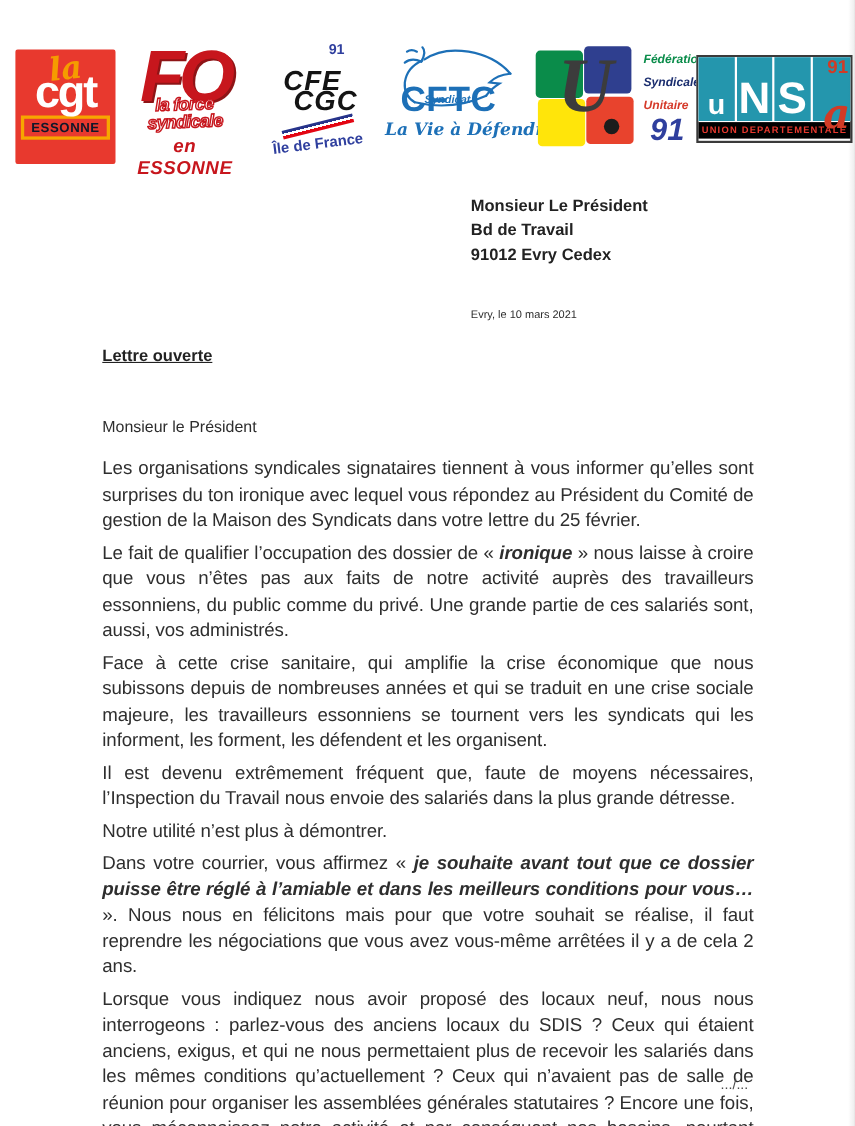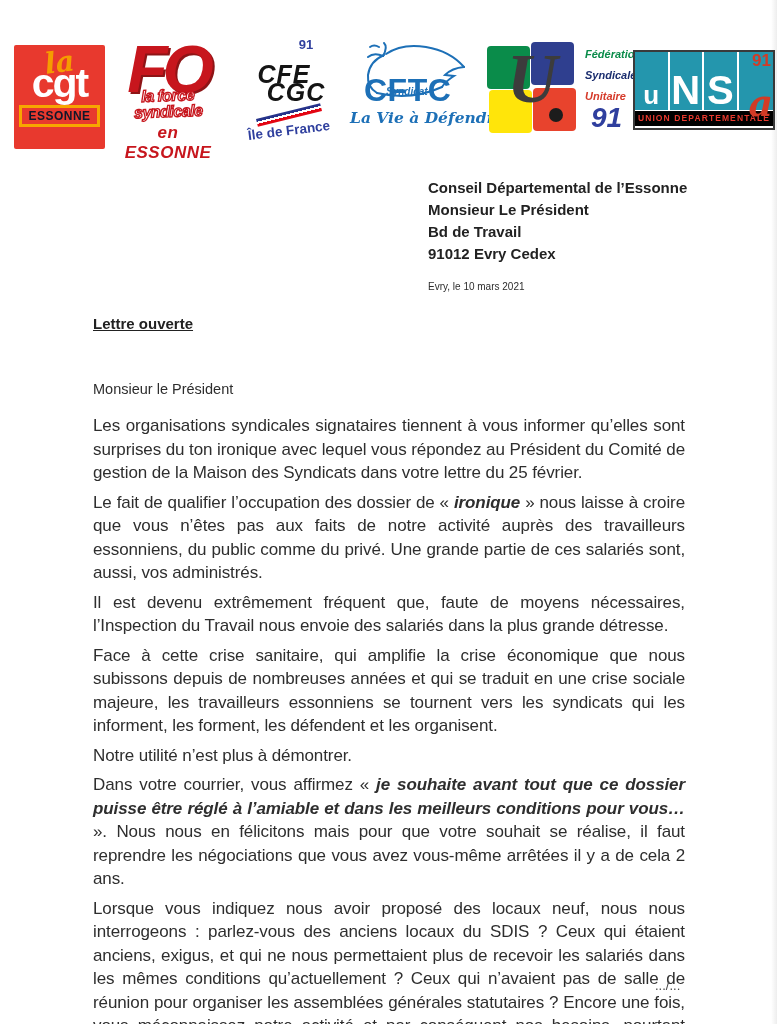--- a/index.html
+++ b/index.html
@@ -188,37 +188,36 @@
         <div class="unsa-cell c-s">S</div>
         <div class="unsa-cell c-dept">91</div>
         <div class="unsa-a">a</div>
       </div>
       <div class="unsa-banner">UNION DEPARTEMENTALE</div>
     </div>
 
   </div>
 
   <div class="recipient">
-    <div>Conseil Départemental de l’Essonne</div>
     <div>Monsieur Le Président</div>
     <div>Bd de Travail</div>
     <div>91012 Evry Cedex</div>
   </div>
 
   <div class="dateline">Evry, le 10 mars 2021</div>
 
   <div class="subject">Lettre ouverte</div>
 
   <div class="salutation">Monsieur le Président</div>
 
   <div class="body-text">
     <p class="para"><span>Les organisations syndicales signataires tiennent à vous informer qu’elles sont surprises du ton ironique avec lequel vous répondez au Président du Comité de gestion de la Maison des Syndicats dans votre lettre du 25 février.</span></p>
     <p class="para"><span>Le fait de qualifier l’occupation des dossier de « </span><span class="seg-bi">ironique</span><span> » nous laisse à croire que vous n’êtes pas aux faits de notre activité auprès des travailleurs essonniens, du public comme du privé. Une grande partie de ces salariés sont, aussi, vos administrés.</span></p>
+    <p class="para"><span>Face à cette crise sanitaire, qui amplifie la crise économique que nous subissons depuis de nombreuses années et qui se traduit en une crise sociale majeure, les travailleurs essonniens se tournent vers les syndicats qui les informent, les forment, les défendent et les organisent.</span></p>
     <p class="para"><span>Il est devenu extrêmement fréquent que, faute de moyens nécessaires, l’Inspection du Travail nous envoie des salariés dans la plus grande détresse.</span></p>
-    <p class="para"><span>Face à cette crise sanitaire, qui amplifie la crise économique que nous subissons depuis de nombreuses années et qui se traduit en une crise sociale majeure, les travailleurs essonniens se tournent vers les syndicats qui les informent, les forment, les défendent et les organisent.</span></p>
     <p class="para"><span>Notre utilité n’est plus à démontrer.</span></p>
     <p class="para"><span>Dans votre courrier, vous affirmez « </span><span class="seg-bi">je souhaite avant tout que ce dossier puisse être réglé à l’amiable et dans les meilleurs conditions pour vous… </span><span>». Nous nous en félicitons mais pour que votre souhait se réalise, il faut reprendre les négociations que vous avez vous-même arrêtées il y a de cela 2 ans.</span></p>
     <p class="para"><span>Lorsque vous indiquez nous avoir proposé des locaux neuf, nous nous interrogeons : parlez-vous des anciens locaux du SDIS ? Ceux qui étaient anciens, exigus, et qui ne nous permettaient plus de recevoir les salariés dans les mêmes conditions qu’actuellement ? Ceux qui n’avaient pas de salle de réunion pour organiser les assemblées générales statutaires ? Encore une fois, vous méconnaissez notre activité et par conséquent nos besoins, pourtant largement exprimés lors des réunions où vous nous avez imposé plusieurs changements d’interlocuteurs.</span></p>
   </div>
 
   <div class="continuation">.../...</div>
 
 </div>
 
 </body></html>

